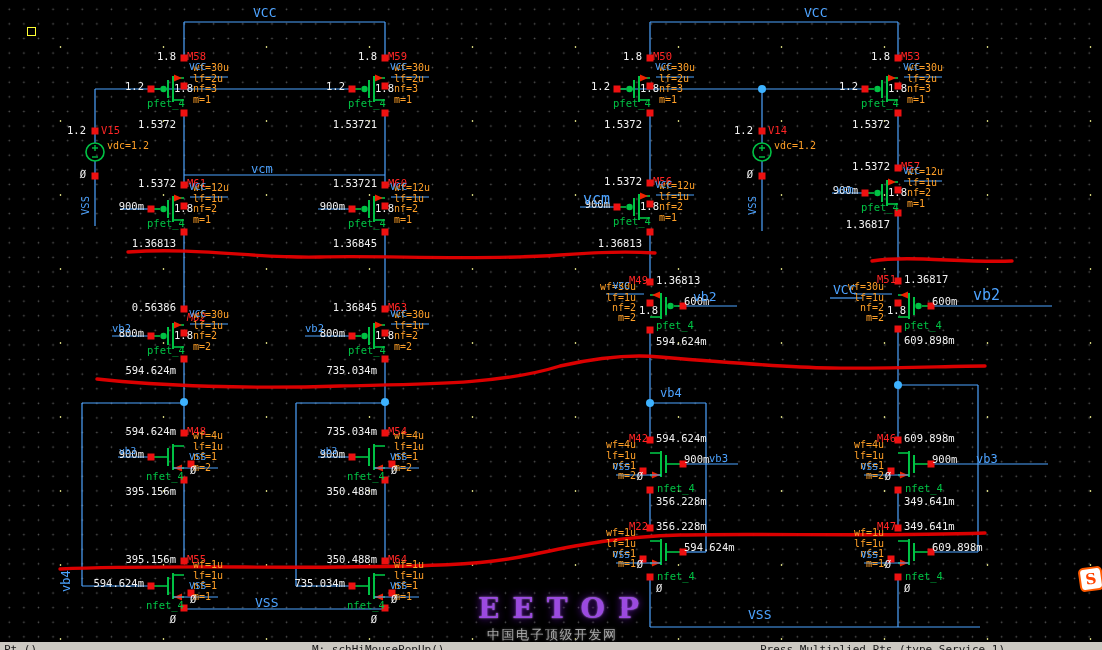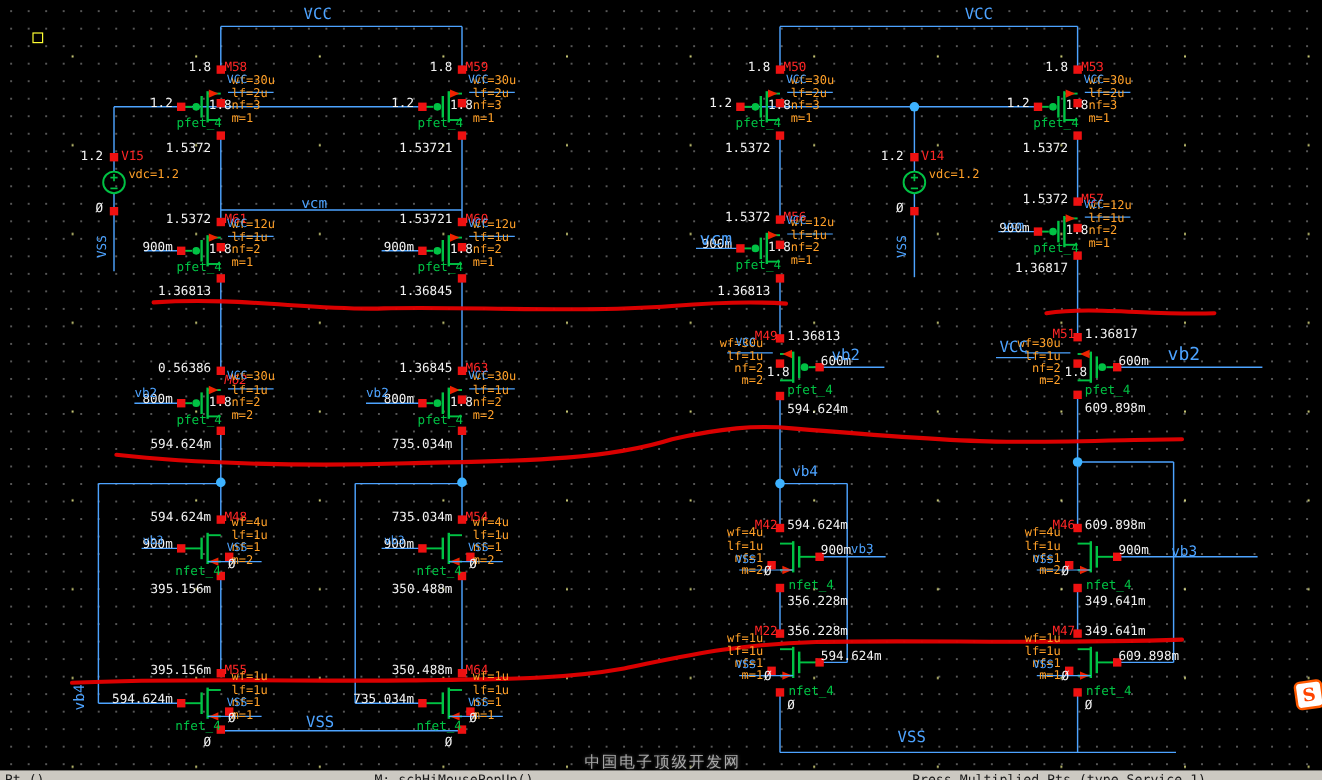--- a/index.html
+++ b/index.html
@@ -642,20 +642,21 @@
       <div class="t w ra" style="left: 753px; top: 169px;">Ø</div>
       <div class="t b rot" style="left: 747px; top: 215px;">VSS</div>
       <div class="t b f13" style="left: 253px; top: 6px;">VCC</div>
       <div class="t b f13" style="left: 804px; top: 6px;">VCC</div>
       <div class="t b f12" style="left: 251px; top: 163px;">vcm</div>
       <div class="t b f13" style="left: 255px; top: 596px;">VSS</div>
       <div class="t b f13" style="left: 748px; top: 608px;">VSS</div>
       <div class="t b f12" style="left: 660px; top: 387px;">vb4</div>
       <div class="t b f12 rot" style="left: 60px; top: 592px;">vb4</div>
     </div>
+  <div id="wm">EETOP</div>
   <div id="wmsub">中国电子顶级开发网</div>
   <div id="sogou">S</div>
   <div id="statusbar">
     <span style="left:4px">Pt ()</span>
     <span style="left:312px">M: schHiMousePopUp()</span>
     <span style="left:760px">Press Multiplied Pts (type Service 1)</span>
   </div>
 </div>
 
 </body></html>

